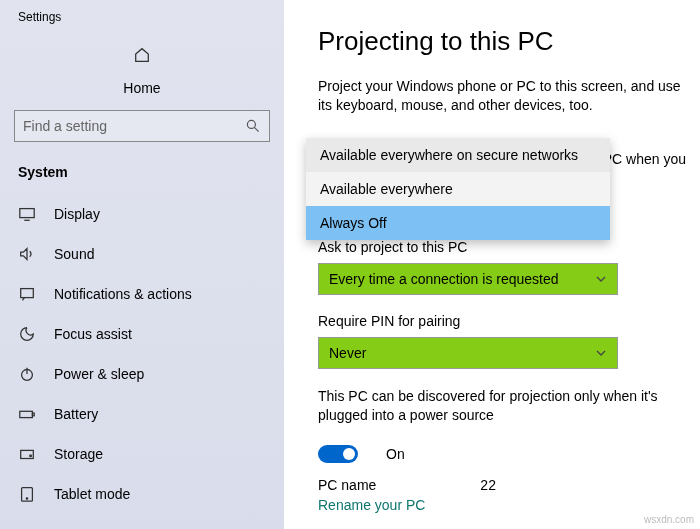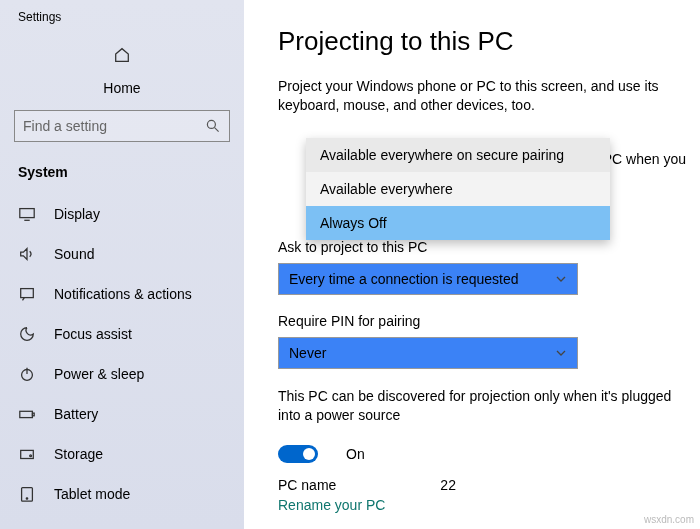--- a/index.html
+++ b/index.html
@@ -8,21 +8,21 @@
     font-size: 14px;
     color: #000;
     background: #fff;
     width: 700px;
     height: 529px;
     overflow: hidden;
     position: relative;
     display: flex;
   }
   .sidebar {
-    width: 244px;
+    width: 284px;
     height: 100%;
     background: linear-gradient(180deg, #e1e4ef 0%, #d9ddeb 100%);
     display: flex;
     flex-direction: column;
     padding: 0;
   }
   .sidebar-title {
     font-size: 12px;
     padding: 10px 18px 14px 18px;
     color: #000;
@@ -112,21 +112,21 @@
   .section-label { font-size: 14px; margin-top: 18px; margin-bottom: 8px; }
   .select {
     border: 1px solid #999;
     width: 300px;
     height: 32px;
     display: flex;
     align-items: center;
     justify-content: space-between;
     padding: 0 10px;
     cursor: default;
-    background: #3b82f6;
+    background: #84cc16;
   }
   .select .chev { width: 12px; height: 12px; }
   .spacer-after-popup { height: 96px; }
   .toggle-row { display:flex; align-items:center; gap: 28px; margin-top: 20px; }
   .toggle {
     width: 40px; height: 18px; border-radius: 10px; background: #0066cc; position: relative;
   }
   .toggle .knob {
     width: 12px; height: 12px; border-radius: 50%; background: #fff; position: absolute; right: 3px; top: 3px;
   }
@@ -280,18 +280,18 @@
     <span>22</span>
   </div>
   <div class="link">Rename your PC</div>
 </div>
 
 <div class="partial-text">
   <span class="tail">PC when you</span>
 </div>
 
 <div class="dropdown-popup">
-  <div class="dd-option grey">Available everywhere on secure pairing</div>
+  <div class="dd-option grey">Available everywhere on secure networks</div>
   <div class="dd-option">Available everywhere</div>
   <div class="dd-option sel">Always Off</div>
 </div>
 
 <div class="watermark">wsxdn.com</div>
 
 </body></html>

